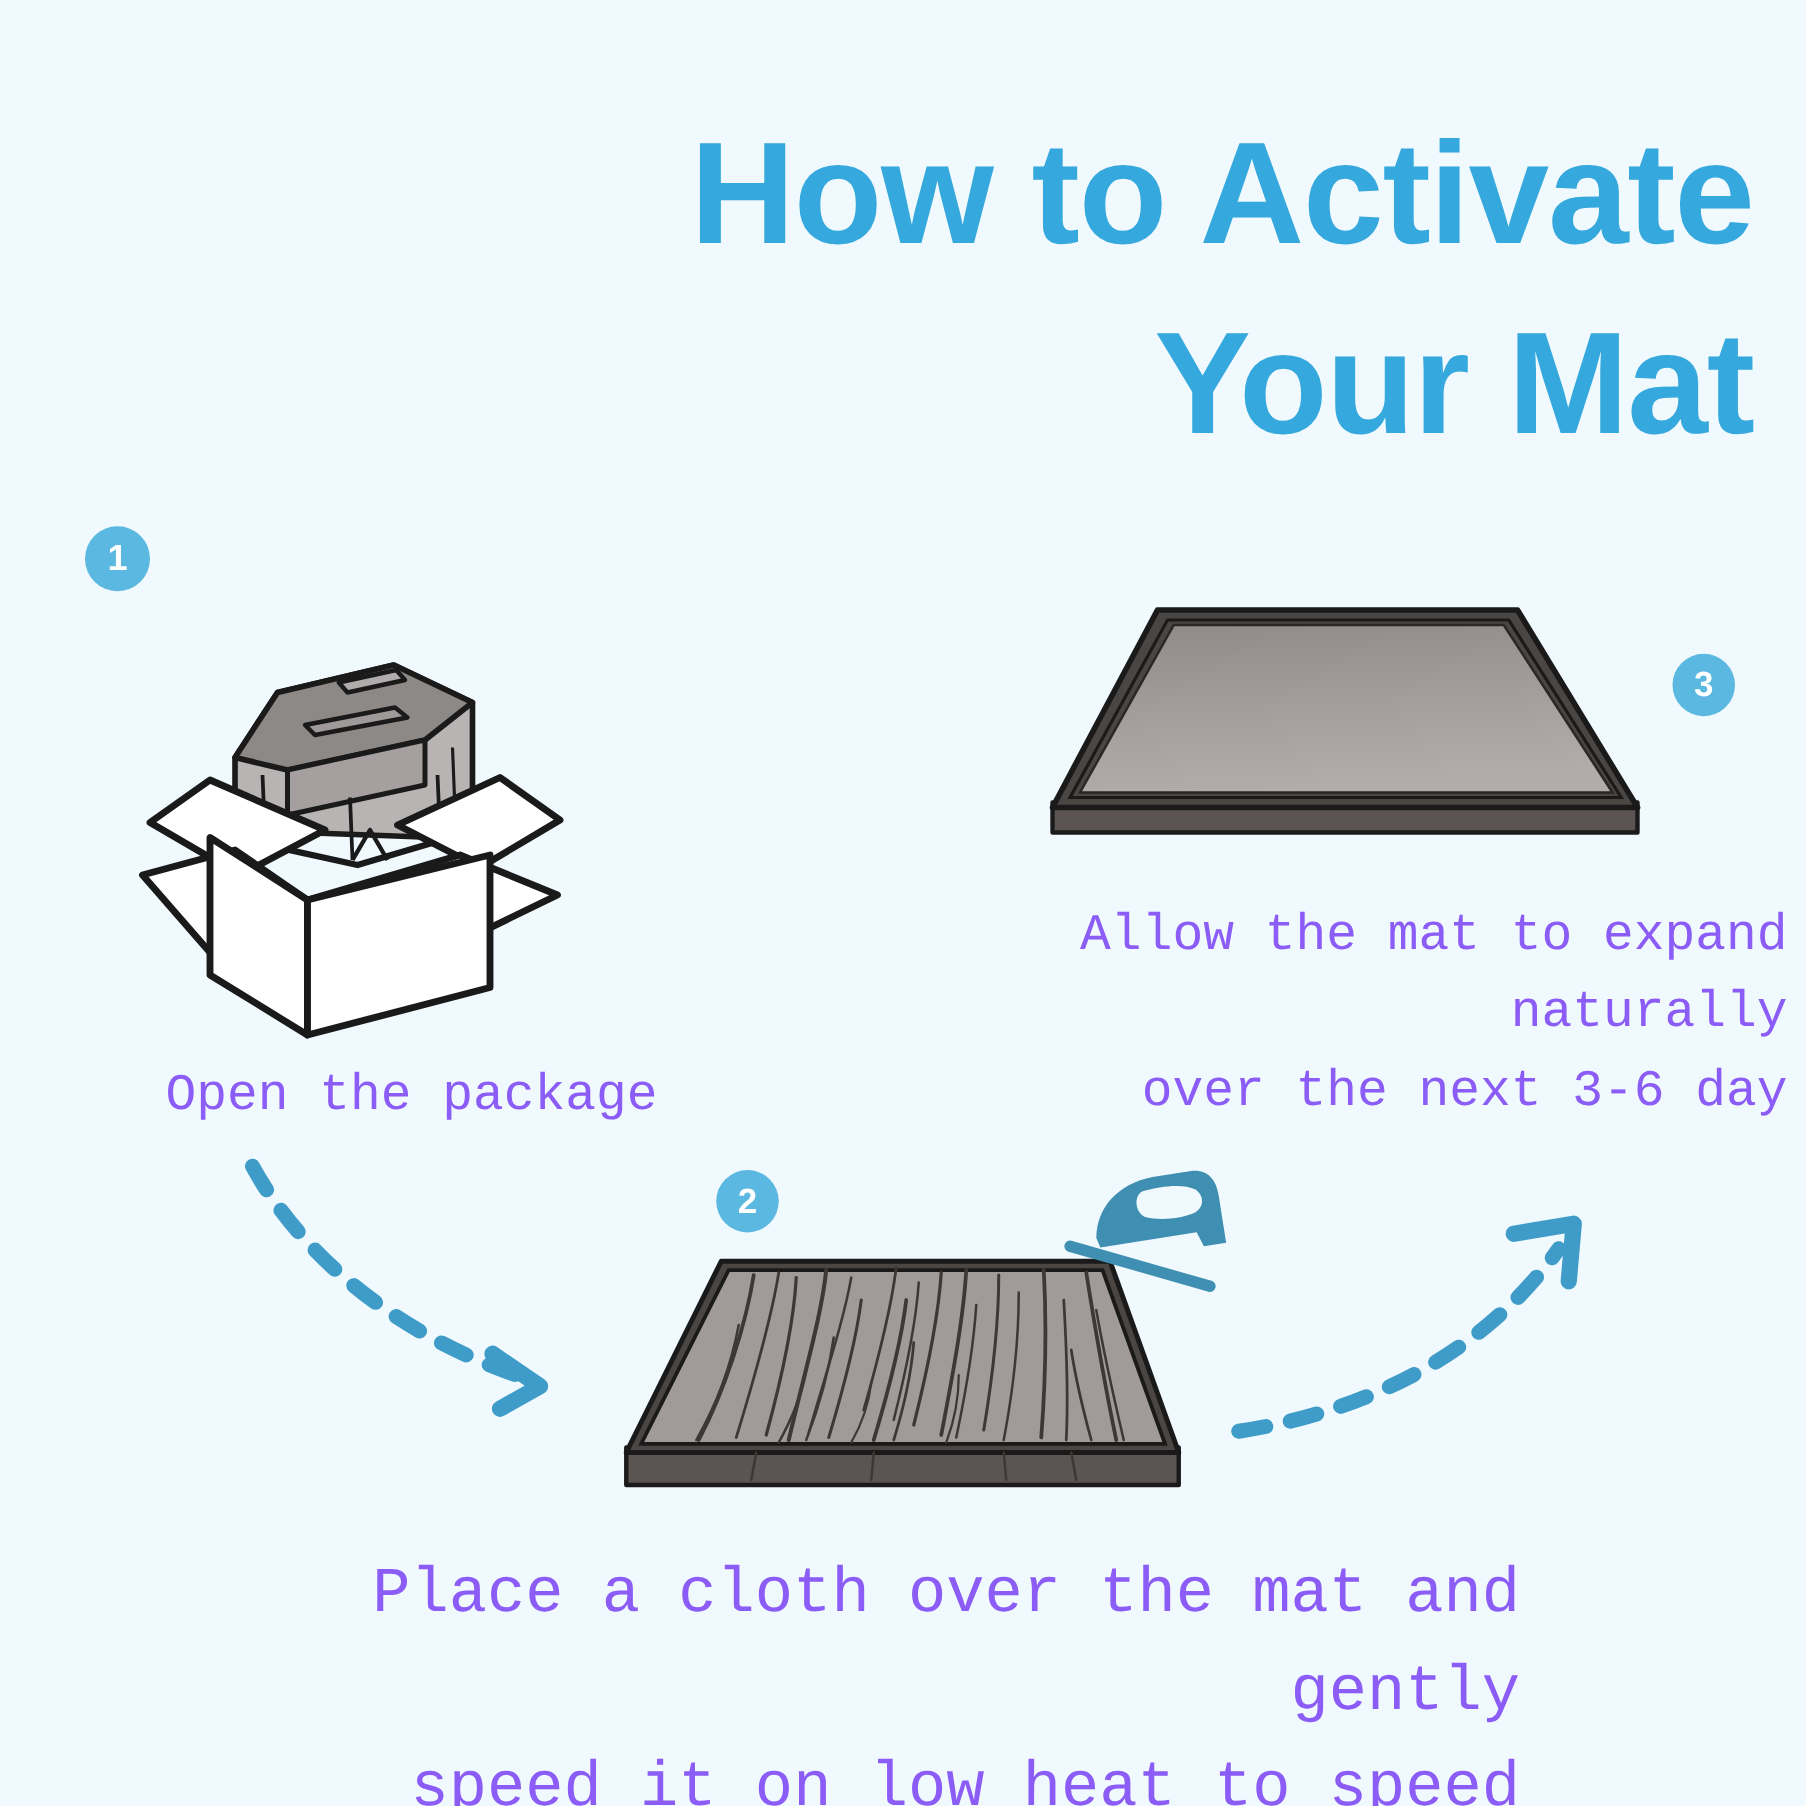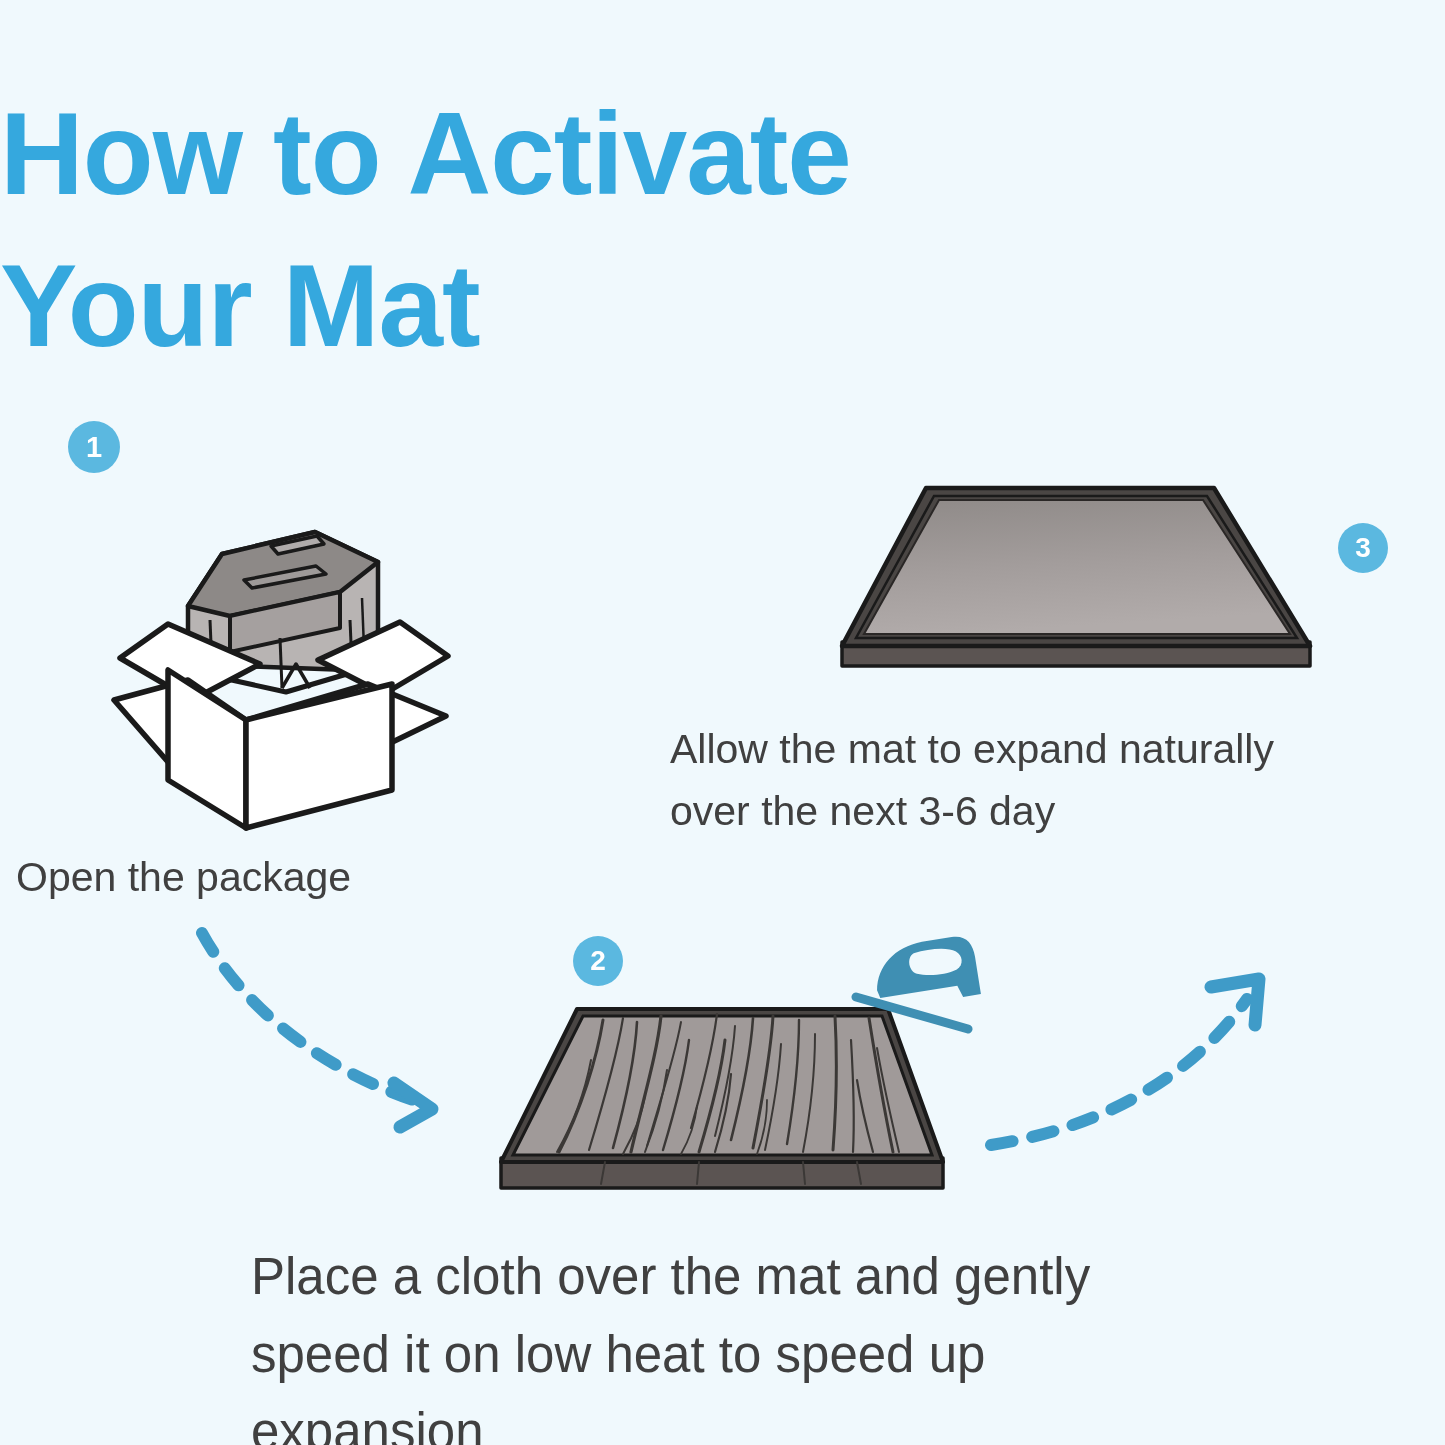--- a/index.html
+++ b/index.html
@@ -20,21 +20,21 @@
     height: 1445px;
     background: #f0f9fd;
   }
 
   
   .title-block {
     position: absolute;
     left: 0;
     top: 78px;
     width: 1403px;
-    text-align: left;
+    text-align: right;
   }
   .title-line {
     display: block;
     color: #35a8de;
     font-family: "Liberation Sans", sans-serif;
     font-weight: bold;
     font-size: 116px;
     line-height: 152px;
     letter-spacing: -1px;
   }
@@ -52,24 +52,24 @@
     justify-content: center;
     box-sizing: border-box;
   }
   .badge-1 { left: 68px;   top: 421px; width: 52px; height: 52px; font-size: 29px; }
   .badge-2 { left: 573px;  top: 936px; width: 50px; height: 50px; font-size: 28px; }
   .badge-3 { left: 1338px; top: 523px; width: 50px; height: 50px; font-size: 28px; }
 
   
   .caption {
     position: absolute;
-    color: #404040;
-    font-family: Liberation Sans, sans-serif;
+    color: #8b5cf6;
+    font-family: Liberation Mono, monospace;
     font-weight: normal;
-    text-align: left;
+    text-align: right;
     line-height: 1.52;
   }
   .caption-1 {
     left: 16px;
     top: 846px;
     width: 510px;
     font-size: 41px;
   }
   .caption-3 {
     left: 670px;

